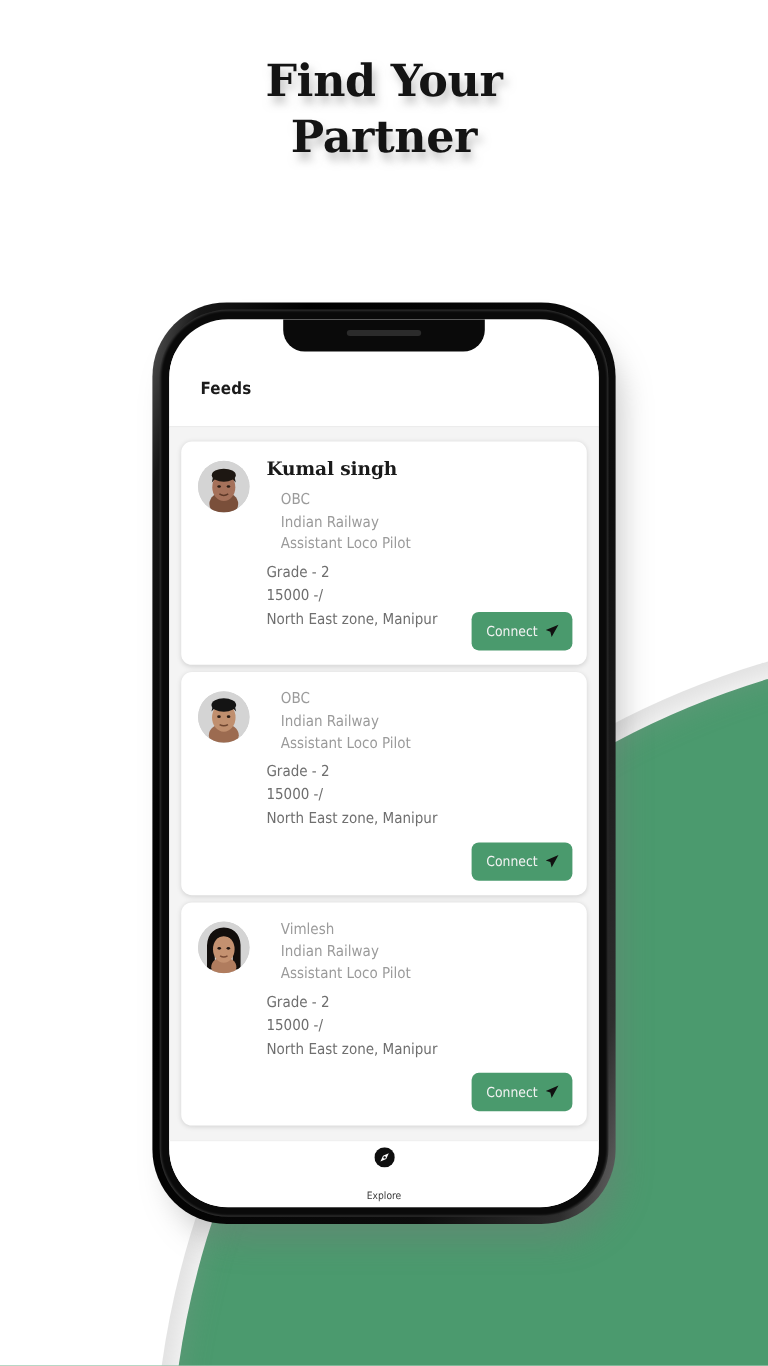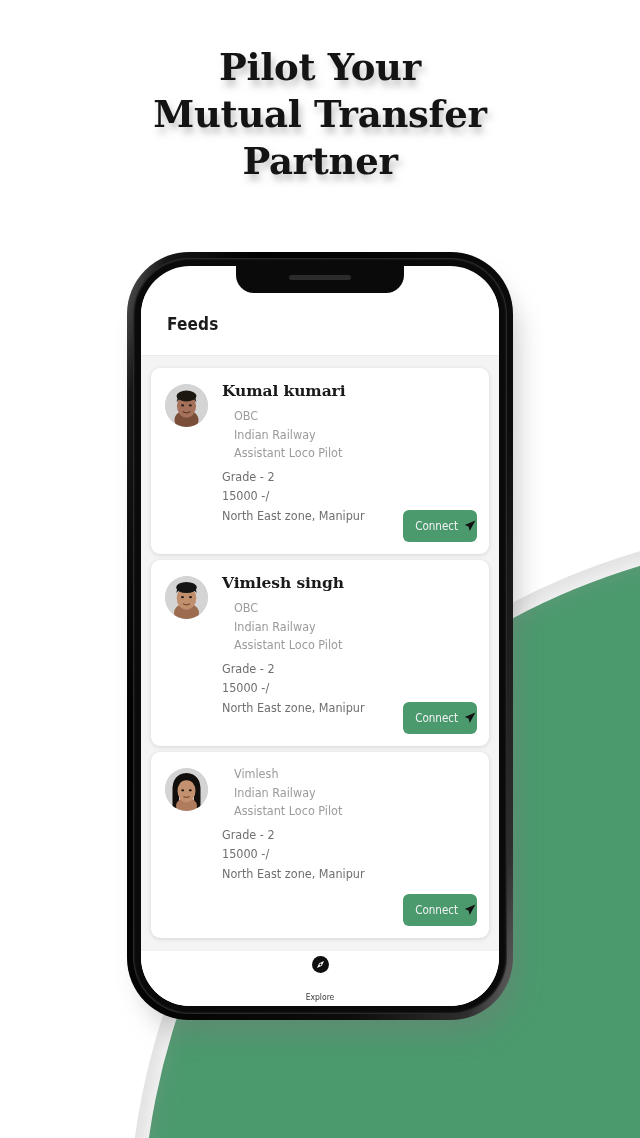--- a/index.html
+++ b/index.html
@@ -120,21 +120,21 @@
     height:62px;
     background:#ffffff;
     display:flex;align-items:center;
     padding-left:26px;
     box-sizing:border-box;
     z-index:6;
   }
   #app-title{
     font-family:"DejaVu Sans Condensed","Liberation Sans", sans-serif;
     font-weight:bold;
-    font-size:17px;
+    font-size:14px;
     color:#1b1b1b;
     letter-spacing:0.2px;
   }
   #header-rule{
     position:absolute;
     top:89px;left:0;right:0;height:1px;
     background:#ececec;z-index:6;
   }
 
   
@@ -198,21 +198,21 @@
     line-height:19.5px;
     margin-top:4px;
   }
   .connect-btn{
     position:absolute;
     right:-2px;
     bottom:-2px;
     background:#4a9a6d;
     border:none;
     border-radius:6px;
-    padding:9px 1px 9px 12px;
+    padding:9px 11px 9px 12px;
     display:flex;
     align-items:center;
     gap:6px;
     cursor:pointer;
   }
   .connect-label{
     font-family:"DejaVu Sans Condensed","Liberation Sans", sans-serif;
     font-size:11.5px;
     color:#f2f2f2;
     white-space:nowrap;
@@ -246,22 +246,21 @@
     color:#3a3a3a;
   }
 </style>
 </head>
 <body>
 
 <div id="green-curve"></div>
 <div id="green-curve-glow"></div>
 
 <div id="headline">
-  <span class="hl">Pilot Your</span>
-  <span class="hl">Mutual Transfer</span>
+  <span class="hl">Find Your</span>
   <span class="hl">Partner</span>
 </div>
 
 <div id="phone">
   <div id="phone-shadow"></div>
   <div id="phone-frame"></div>
   <div id="phone-frame-inner"></div>
 
   <div id="phone-screen">
 
@@ -283,21 +282,21 @@
             <ellipse cx="21.5" cy="36" rx="12" ry="10" fill="#7a4f3a"></ellipse>
             <ellipse cx="21.5" cy="22" rx="9.6" ry="11.6" fill="#a5715a"></ellipse>
             <path d="M11.5 18 Q21.5 6 31.5 18 Q31 10 21.5 9 Q12 10 11.5 18Z" fill="#1d1712"></path>
             <ellipse cx="21.5" cy="12" rx="10" ry="5.4" fill="#1d1712"></ellipse>
             <ellipse cx="17.6" cy="21.4" rx="1.5" ry="1.1" fill="#2a1c14"></ellipse>
             <ellipse cx="25.4" cy="21.4" rx="1.5" ry="1.1" fill="#2a1c14"></ellipse>
             <path d="M17.8 27.6 Q21.5 30.2 25.2 27.6" stroke="#5d3827" stroke-width="1.2" fill="none"></path>
           </svg>
         </div>
         <div class="card-body">
-          <div class="person-name">Kumal kumari</div>
+          <div class="person-name">Kumal singh</div>
           <div class="meta-light">OBC</div>
           <div class="meta-light">Indian Railway</div>
           <div class="meta-light">Assistant Loco Pilot</div>
           <div class="meta-dark">Grade - 2</div>
           <div class="meta-dark" style="margin-top:0">15000 -/</div>
           <div class="meta-dark" style="margin-top:0">North East zone, Manipur</div>
           <button class="connect-btn">
             <span class="connect-label">Connect</span>
             <svg width="12" height="12" viewBox="0 0 12 12">
               <path d="M11.4 0.6 L0.8 5.1 L4.6 6.4 L5.7 10.9 Z" fill="#111111"></path>
@@ -313,21 +312,20 @@
             <ellipse cx="21.5" cy="37" rx="12.5" ry="10" fill="#9c6b50"></ellipse>
             <ellipse cx="21.5" cy="22" rx="9.8" ry="11.8" fill="#c08f6e"></ellipse>
             <path d="M11.2 17 Q21.5 5 31.8 17 Q31.4 9 21.5 8 Q11.6 9 11.2 17Z" fill="#141414"></path>
             <ellipse cx="21.5" cy="11.5" rx="10.3" ry="5.6" fill="#141414"></ellipse>
             <ellipse cx="17.5" cy="21.2" rx="1.5" ry="1.1" fill="#2a1c14"></ellipse>
             <ellipse cx="25.5" cy="21.2" rx="1.5" ry="1.1" fill="#2a1c14"></ellipse>
             <path d="M18 27.8 Q21.5 29.8 25 27.8" stroke="#6e452f" stroke-width="1.2" fill="none"></path>
           </svg>
         </div>
         <div class="card-body">
-          <div class="person-name">Vimlesh singh</div>
           <div class="meta-light">OBC</div>
           <div class="meta-light">Indian Railway</div>
           <div class="meta-light">Assistant Loco Pilot</div>
           <div class="meta-dark">Grade - 2</div>
           <div class="meta-dark" style="margin-top:0">15000 -/</div>
           <div class="meta-dark" style="margin-top:0">North East zone, Manipur</div>
           <button class="connect-btn">
             <span class="connect-label">Connect</span>
             <svg width="12" height="12" viewBox="0 0 12 12">
               <path d="M11.4 0.6 L0.8 5.1 L4.6 6.4 L5.7 10.9 Z" fill="#111111"></path>

